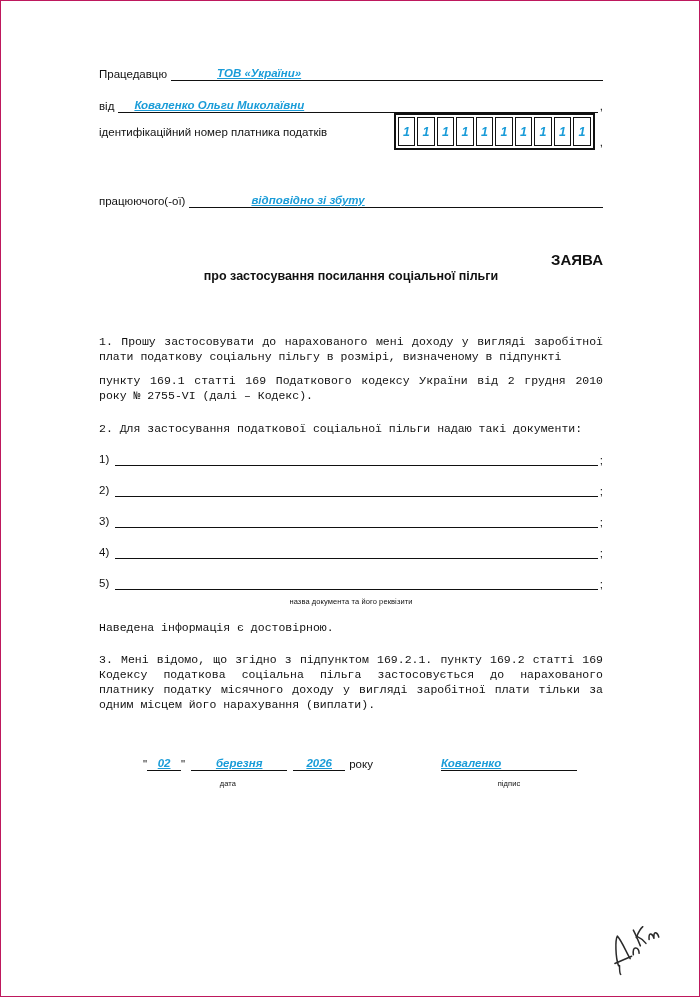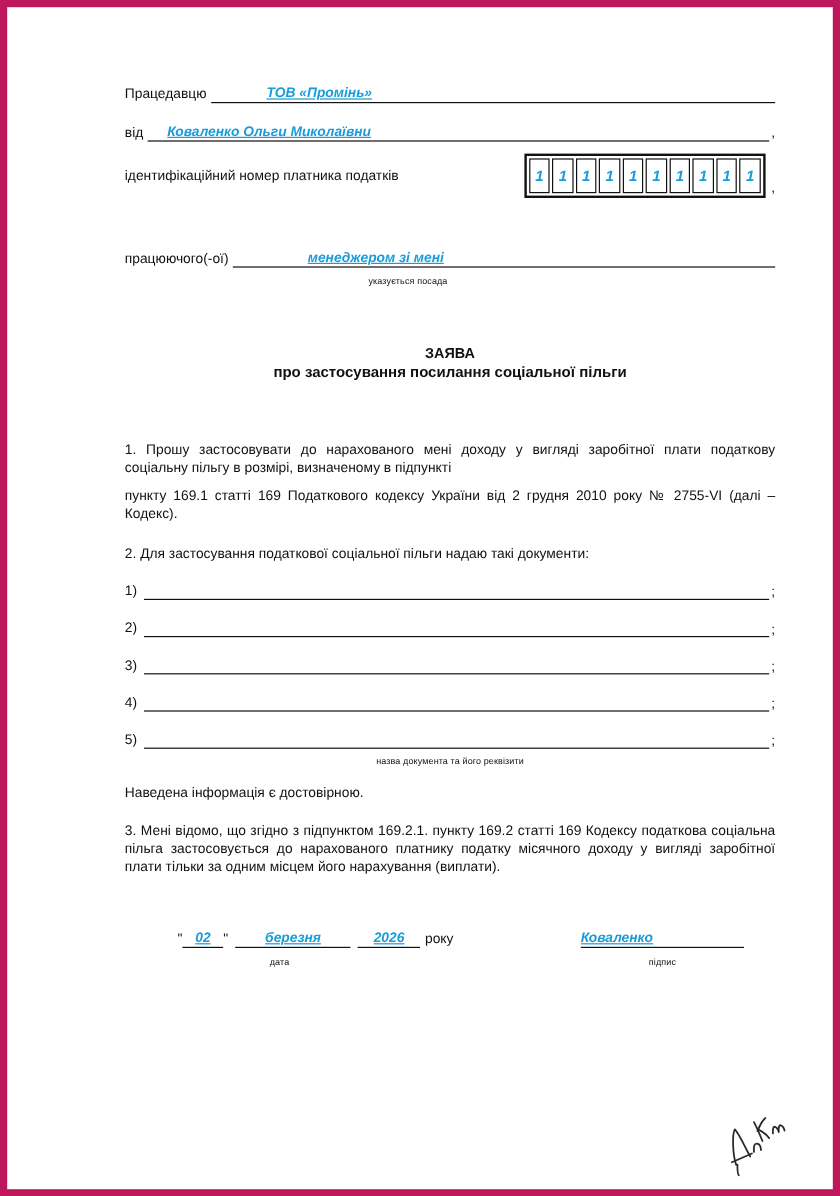--- a/index.html
+++ b/index.html
@@ -6,25 +6,25 @@
   html, body {
     width: 700px; height: 997px;
     background: #ffffff;
     font-family: "Liberation Sans", sans-serif;
     color: #111111;
   }
   .page {
     position: relative;
     width: 700px; height: 997px;
     background: #ffffff;
-    border: 6px solid #be185d;
-    padding: 62px 48px 0 98px;
+    border: 1px solid #be185d;
+    padding: 62px 96px 0 98px;
     overflow: hidden;
   }
-  .body-text { font-size: 11.5px; line-height: 15px; color: #111; }
+  .body-text { font-size: 11.5px; line-height: 15px; color: #111; font-family: Liberation Mono, monospace; }
 
   
   .fill-row { display: flex; align-items: flex-end; height: 18px; }
   .fill-label { font-size: 11.5px; white-space: nowrap; padding-bottom: 1px; }
   .fill-line {
     flex: 1 1 auto;
     border-bottom: 1.6px solid #111;
     height: 17px;
     display: flex; align-items: flex-end;
     margin-left: 4px;
@@ -34,21 +34,21 @@
     color: #1a9cd8;
     font-weight: bold;
     font-style: italic;
     font-size: 11.5px;
     text-decoration: underline;
     white-space: nowrap;
     padding-bottom: 1px;
   }
   .row-employer { margin-bottom: 14px; }
   .row-employer .fill-value { padding-left: 46px; }
-  .row-from { margin-bottom: 10px; }
+  .row-from { }
   .row-from .fill-value { padding-left: 16px; }
 
   
   .row-taxid { display: flex; align-items: center; margin-bottom: 40px; height: 37px; }
   .taxid-label { font-size: 11.5px; }
   .taxid-box {
     margin-left: auto;
     display: flex;
     border: 2.5px solid #111;
     background: #fff;
@@ -66,21 +66,21 @@
   
   .row-position-wrap { margin-bottom: 44px; }
   .row-position .fill-value { padding-left: 62px; }
   .caption {
     font-size: 7.5px; color: #111; letter-spacing: 0.1px;
   }
   .pos-caption-wrap { padding-left: 110px; text-align: center; padding-right: 180px; margin-top: 1px; }
 
   
   .title-block { text-align: center; margin-bottom: 50px; }
-  .doc-title { font-size: 12px; font-weight: bold; line-height: 16px; }
+  .doc-title { font-size: 15px; font-weight: bold; line-height: 16px; text-align: right; }
   .doc-subtitle { font-size: 12.5px; font-weight: bold; line-height: 16px; }
 
   
   .para { text-align: justify; margin-bottom: 0; }
   .para-1 { margin-bottom: 9px; }
   .subpoint-row { display: flex; align-items: flex-end; height: 16px; }
   .subpoint-line {
     flex: 1 1 auto; border-bottom: 1.6px solid #111; height: 16px;
     display: flex; align-items: flex-end;
   }
@@ -133,21 +133,21 @@
   }
 </style>
 </head>
 <body>
 
 <div class="page">
 
   <div class="fill-row row-employer">
     <span class="fill-label">Працедавцю</span>
     <span class="fill-line">
-      <span class="fill-value">ТОВ «Промінь»</span>
+      <span class="fill-value">ТОВ «України»</span>
     </span>
   </div>
 
   <div class="fill-row row-from">
     <span class="fill-label">від</span>
     <span class="fill-line">
       <span class="fill-value">Коваленко Ольги Миколаївни</span>
     </span>
     <span class="fill-suffix">,</span>
   </div>
@@ -166,25 +166,22 @@
       <span class="taxid-cell">1</span>
       <span class="taxid-cell">1</span>
     </span>
     <span class="taxid-comma">,</span>
   </div>
 
   <div class="row-position-wrap">
     <div class="fill-row row-position">
       <span class="fill-label">працюючого(-ої)</span>
       <span class="fill-line">
-        <span class="fill-value">менеджером зі мені</span>
+        <span class="fill-value">відповідно зі збуту</span>
       </span>
-    </div>
-    <div class="pos-caption-wrap">
-      <span class="caption">указується посада</span>
     </div>
   </div>
 
   <div class="title-block">
     <div class="doc-title">ЗАЯВА</div>
     <div class="doc-subtitle">про застосування посилання соціальної пільги</div>
   </div>
 
   <div class="body-text para para-1">1. Прошу застосовувати до нарахованого мені доходу у вигляді заробітної плати податкову соціальну пільгу в розмірі, визначеному в підпункті</div>
 

